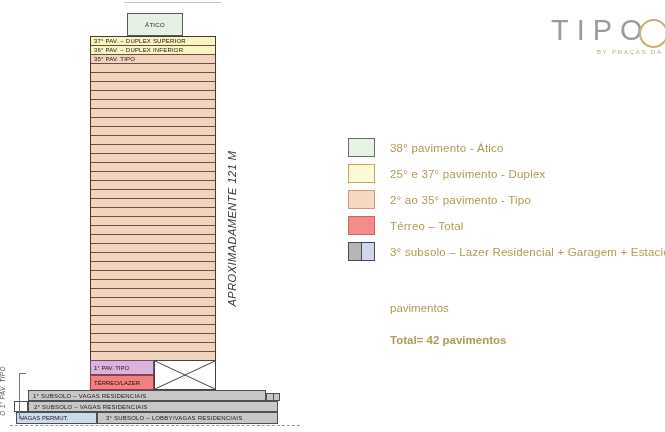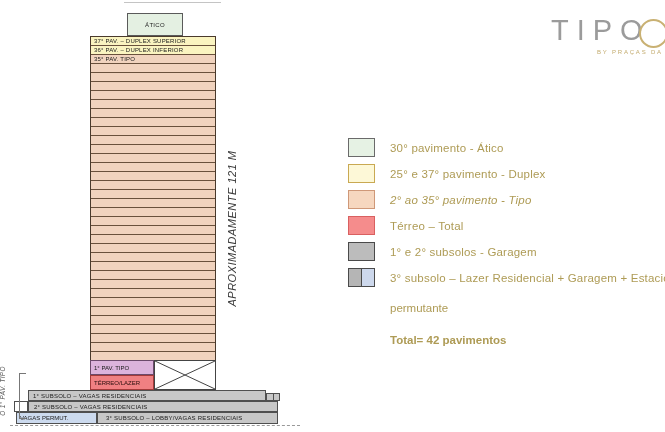--- a/index.html
+++ b/index.html
@@ -141,46 +141,42 @@
   </div>
   <div class="abs ground-dash"></div>
 
   <div class="abs height-label">APROXIMADAMENTE 121 M</div>
   <div class="abs left-vert-label">O 1° PAV. TIPO</div>
   <div class="abs dim-bracket"></div>
 
   <div class="abs legend">
       <div class="legend-row">
         <div class="swatch" style="border-color: rgb(106, 106, 106); background: rgb(230, 242, 228);"></div>
-        <span class="legend-text" style="color: rgb(174, 155, 85);">30° pavimento - Ático</span>
+        <span class="legend-text" style="color: rgb(174, 155, 85);">38° pavimento - Ático</span>
       </div>
       <div class="legend-row">
         <div class="swatch" style="border-color: rgb(201, 169, 82); background: rgb(253, 248, 215);"></div>
         <span class="legend-text" style="color: rgb(174, 155, 85);">25° e 37° pavimento - Duplex</span>
       </div>
       <div class="legend-row">
         <div class="swatch" style="border-color: rgb(207, 152, 120); background: rgb(246, 215, 191);"></div>
-        <span class="legend-text" style="color: rgb(174, 155, 85); font-style: italic;">2° ao 35° pavimento - Tipo</span>
+        <span class="legend-text" style="color: rgb(174, 155, 85);">2° ao 35° pavimento - Tipo</span>
       </div>
       <div class="legend-row">
         <div class="swatch" style="border-color: rgb(217, 96, 96); background: rgb(245, 140, 140);"></div>
         <span class="legend-text" style="color: rgb(174, 155, 85);">Térreo – Total</span>
-      </div>
-      <div class="legend-row">
-        <div class="swatch" style="border-color: rgb(74, 74, 74); background: rgb(188, 188, 188);"></div>
-        <span class="legend-text" style="color: rgb(174, 155, 85);">1° e 2° subsolos  - Garagem</span>
       </div>
       <div class="legend-row">
         <div class="swatch" style="border-color: rgb(74, 74, 74);">
           <div class="half" style="background: rgb(181, 181, 181); border-right: 1px solid rgb(74, 74, 74);"></div>
           <div class="half" style="background: rgb(205, 216, 236);"></div>
         </div>
         <span class="legend-text" style="color: rgb(174, 155, 85);">3° subsolo – Lazer Residencial + Garagem + Estacionamento</span>
       </div>
     </div>
-  <div class="abs legend-cont">permutante</div>
+  <div class="abs legend-cont">pavimentos</div>
   <div class="abs legend-total">Total= 42 pavimentos</div>
 
   <div class="abs logo-word">TIPO</div>
   <div class="abs logo-ring"></div>
   <div class="abs logo-tagline">BY PRAÇAS DA</div>
 
 </div>
 
 </body></html>

